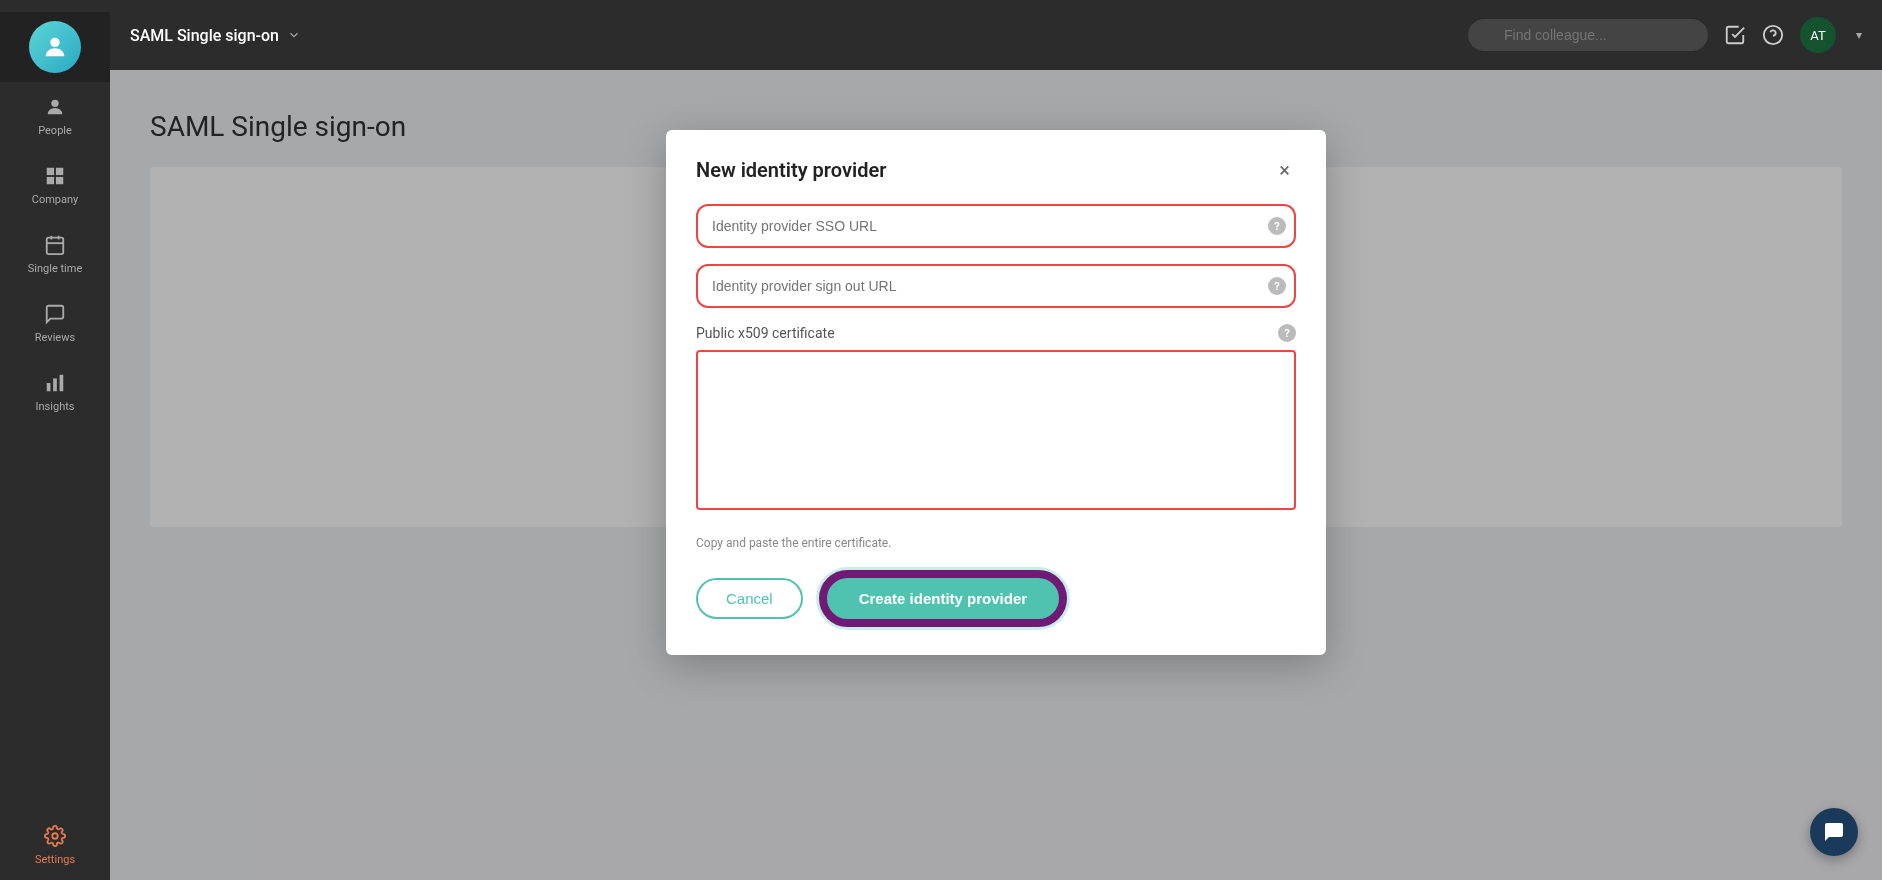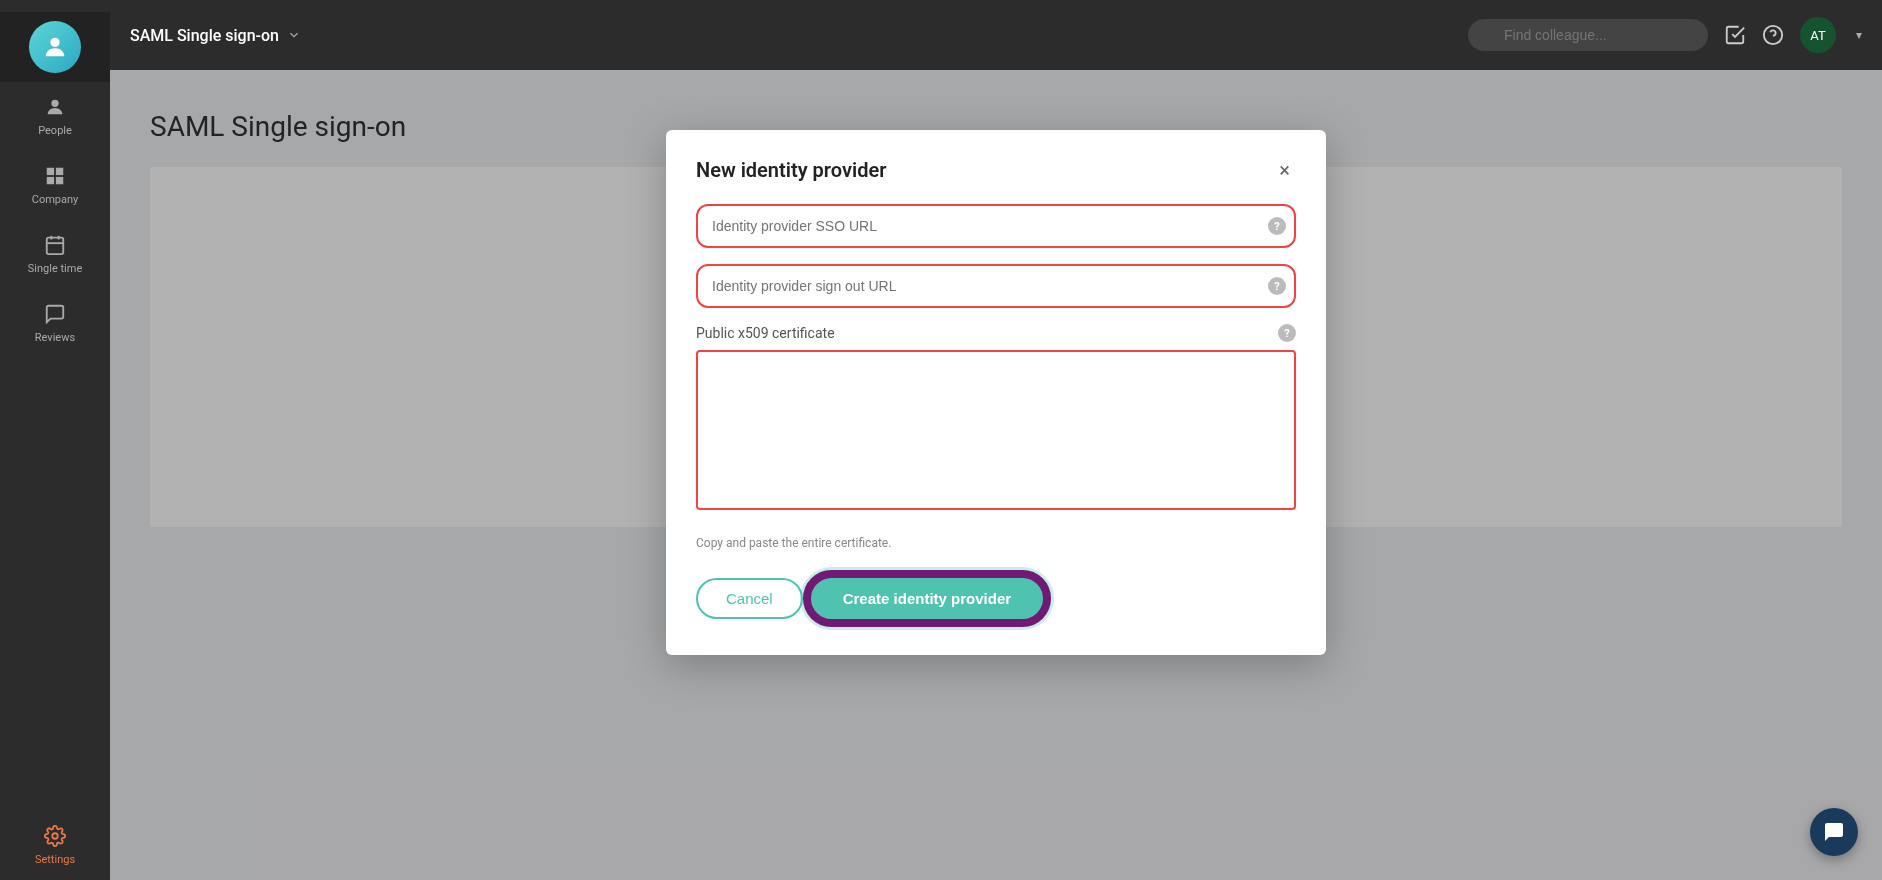--- a/index.html
+++ b/index.html
@@ -269,20 +269,21 @@
     }
     .cert-hint {
       font-size: 12px;
       color: #888;
       margin-top: 22px;
     }
 
     .modal-actions {
       display: flex;
       align-items: center;
+      gap: 16px;
       margin-top: 20px;
     }
     .btn-cancel {
       padding: 10px 28px;
       border: 2px solid #4fc3b0;
       border-radius: 30px;
       background: transparent;
       color: #4fc3b0;
       font-size: 15px;
       cursor: pointer;
@@ -361,20 +362,28 @@
       <span class="sidebar-item-label">Single time</span>
     </div>
 
     <div class="sidebar-item">
       <svg viewBox="0 0 24 24">
         <path d="M21 15a2 2 0 0 1-2 2H7l-4 4V5a2 2 0 0 1 2-2h14a2 2 0 0 1 2 2z" fill="none" stroke="currentColor" stroke-width="2"></path>
       </svg>
       <span class="sidebar-item-label">Reviews</span>
     </div>
 
+    <div class="sidebar-item">
+      <svg viewBox="0 0 24 24">
+        <rect x="3" y="12" width="4" height="9" fill="currentColor"></rect>
+        <rect x="10" y="7" width="4" height="14" fill="currentColor"></rect>
+        <rect x="17" y="3" width="4" height="18" fill="currentColor"></rect>
+      </svg>
+      <span class="sidebar-item-label">Insights</span>
+    </div>
 
     <div class="sidebar-bottom">
 
       <div class="sidebar-item settings">
         <svg viewBox="0 0 24 24">
           <circle cx="12" cy="12" r="3" fill="none" stroke="currentColor" stroke-width="2"></circle>
           <path d="M19.4 15a1.65 1.65 0 0 0 .33 1.82l.06.06a2 2 0 1 1-2.83 2.83l-.06-.06a1.65 1.65 0 0 0-1.82-.33 1.65 1.65 0 0 0-1 1.51V21a2 2 0 0 1-4 0v-.09A1.65 1.65 0 0 0 9 19.4a1.65 1.65 0 0 0-1.82.33l-.06.06a2 2 0 1 1-2.83-2.83l.06-.06A1.65 1.65 0 0 0 4.68 15a1.65 1.65 0 0 0-1.51-1H3a2 2 0 0 1 0-4h.09A1.65 1.65 0 0 0 4.6 9a1.65 1.65 0 0 0-.33-1.82l-.06-.06a2 2 0 1 1 2.83-2.83l.06.06A1.65 1.65 0 0 0 9 4.68a1.65 1.65 0 0 0 1-1.51V3a2 2 0 0 1 4 0v.09a1.65 1.65 0 0 0 1 1.51 1.65 1.65 0 0 0 1.82-.33l.06-.06a2 2 0 1 1 2.83 2.83l-.06.06A1.65 1.65 0 0 0 19.4 9a1.65 1.65 0 0 0 1.51 1H21a2 2 0 0 1 0 4h-.09a1.65 1.65 0 0 0-1.51 1z" fill="none" stroke="currentColor" stroke-width="2"></path>
         </svg>
         <span class="sidebar-item-label">Settings</span>
       </div>

